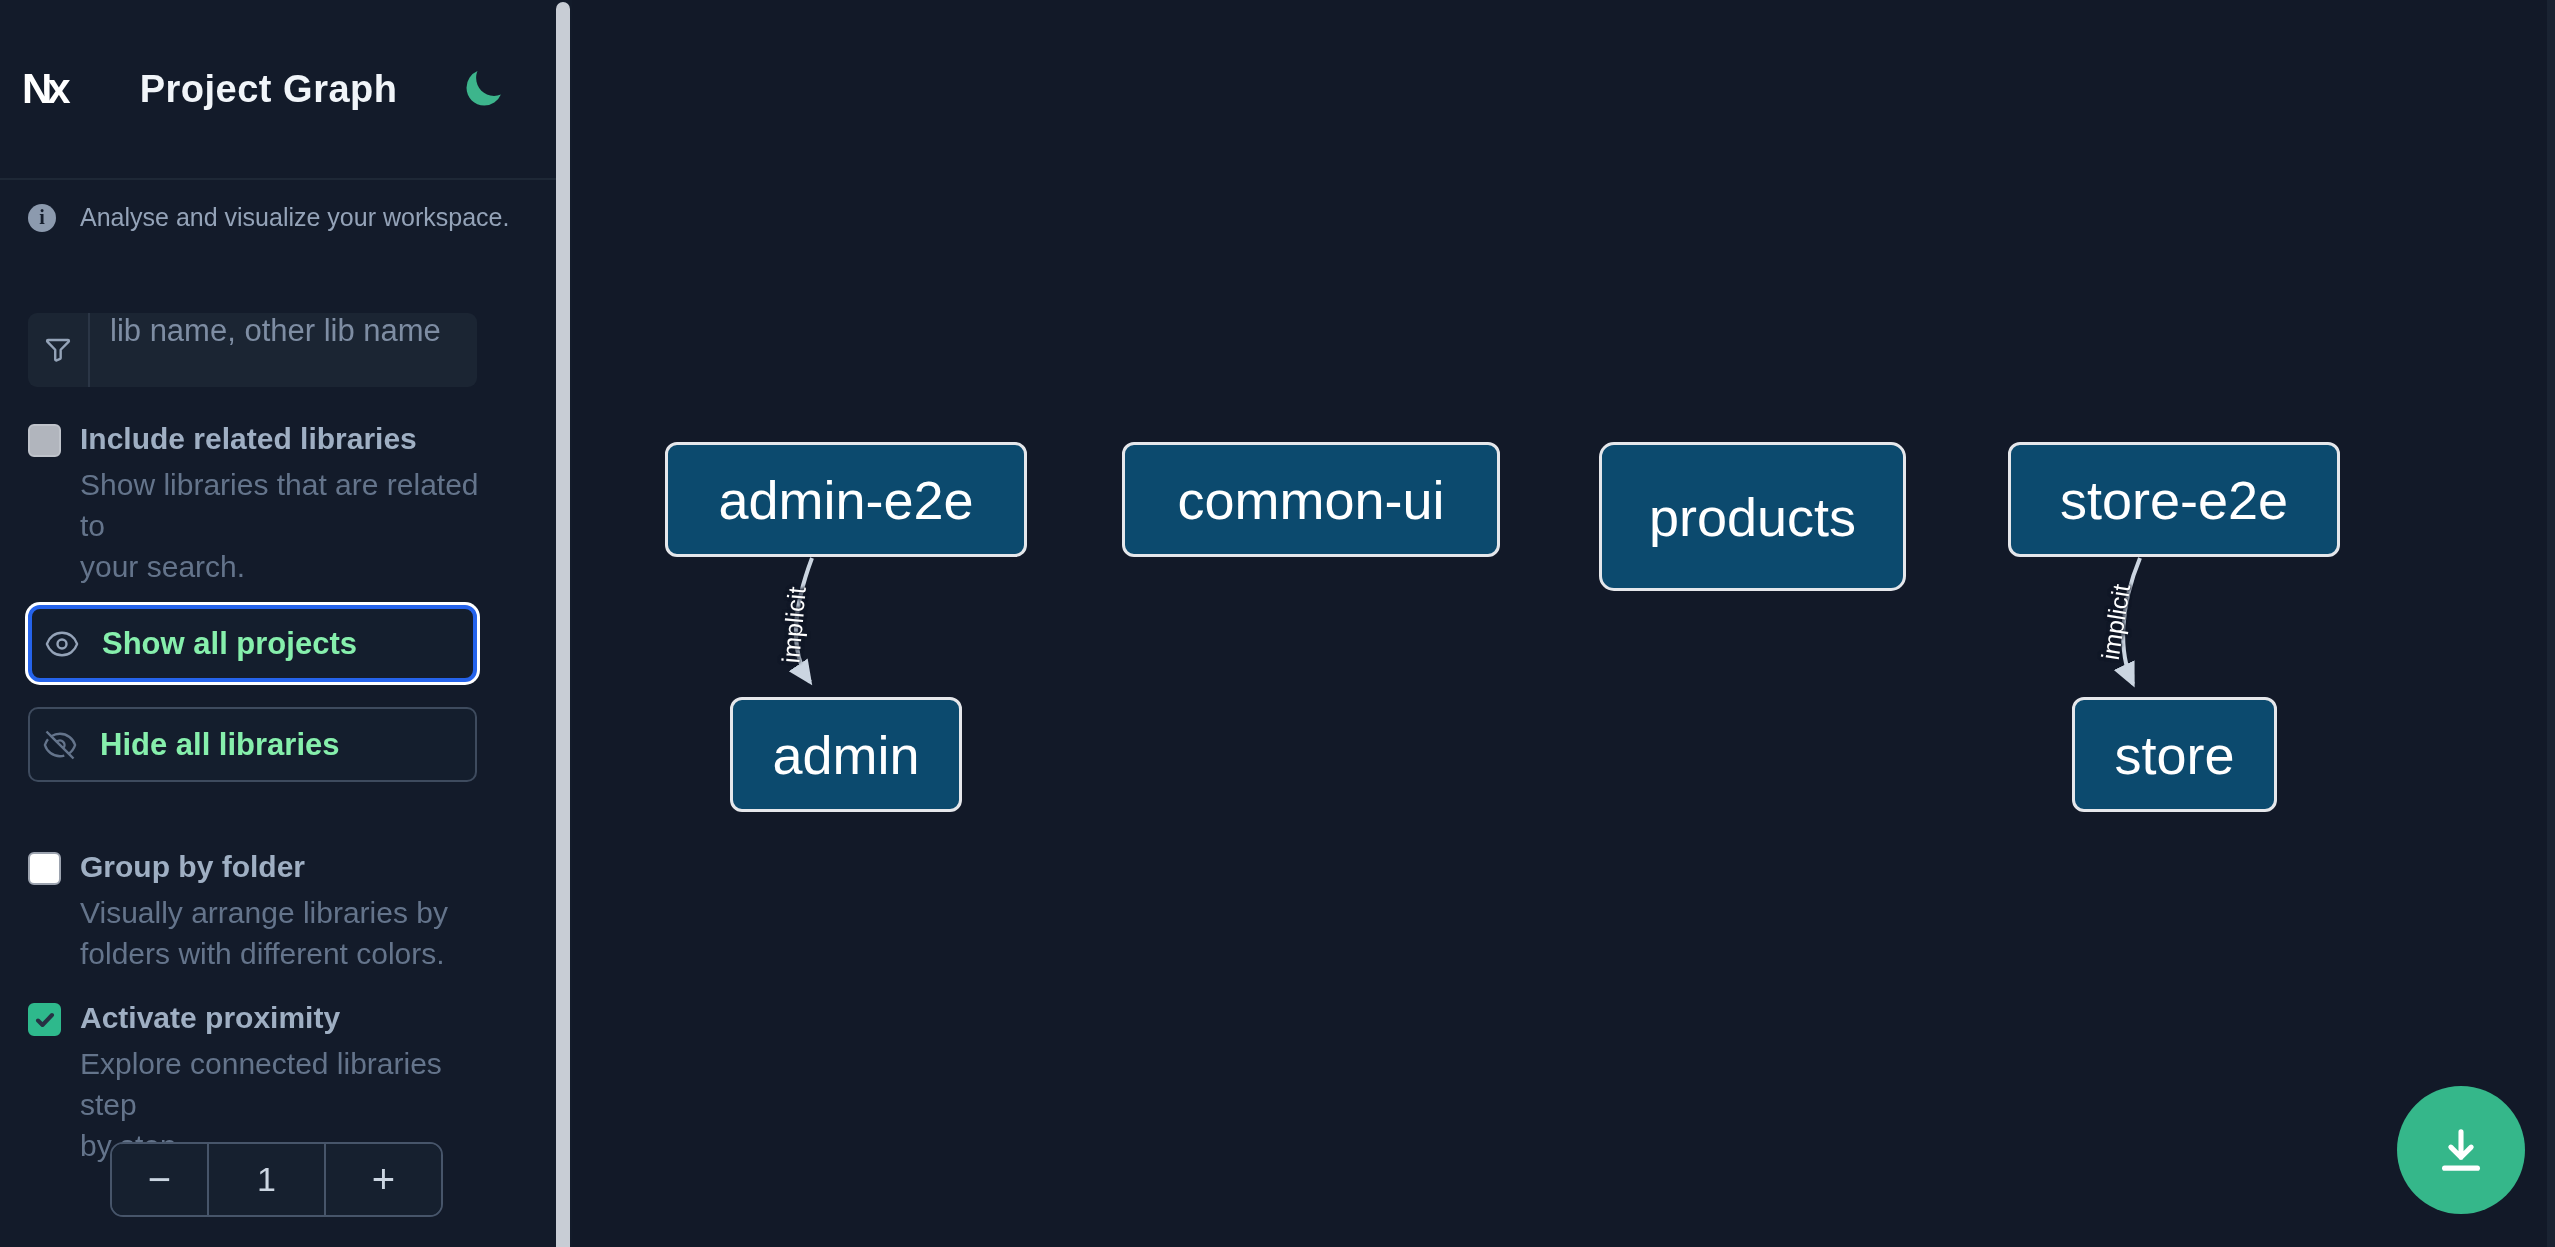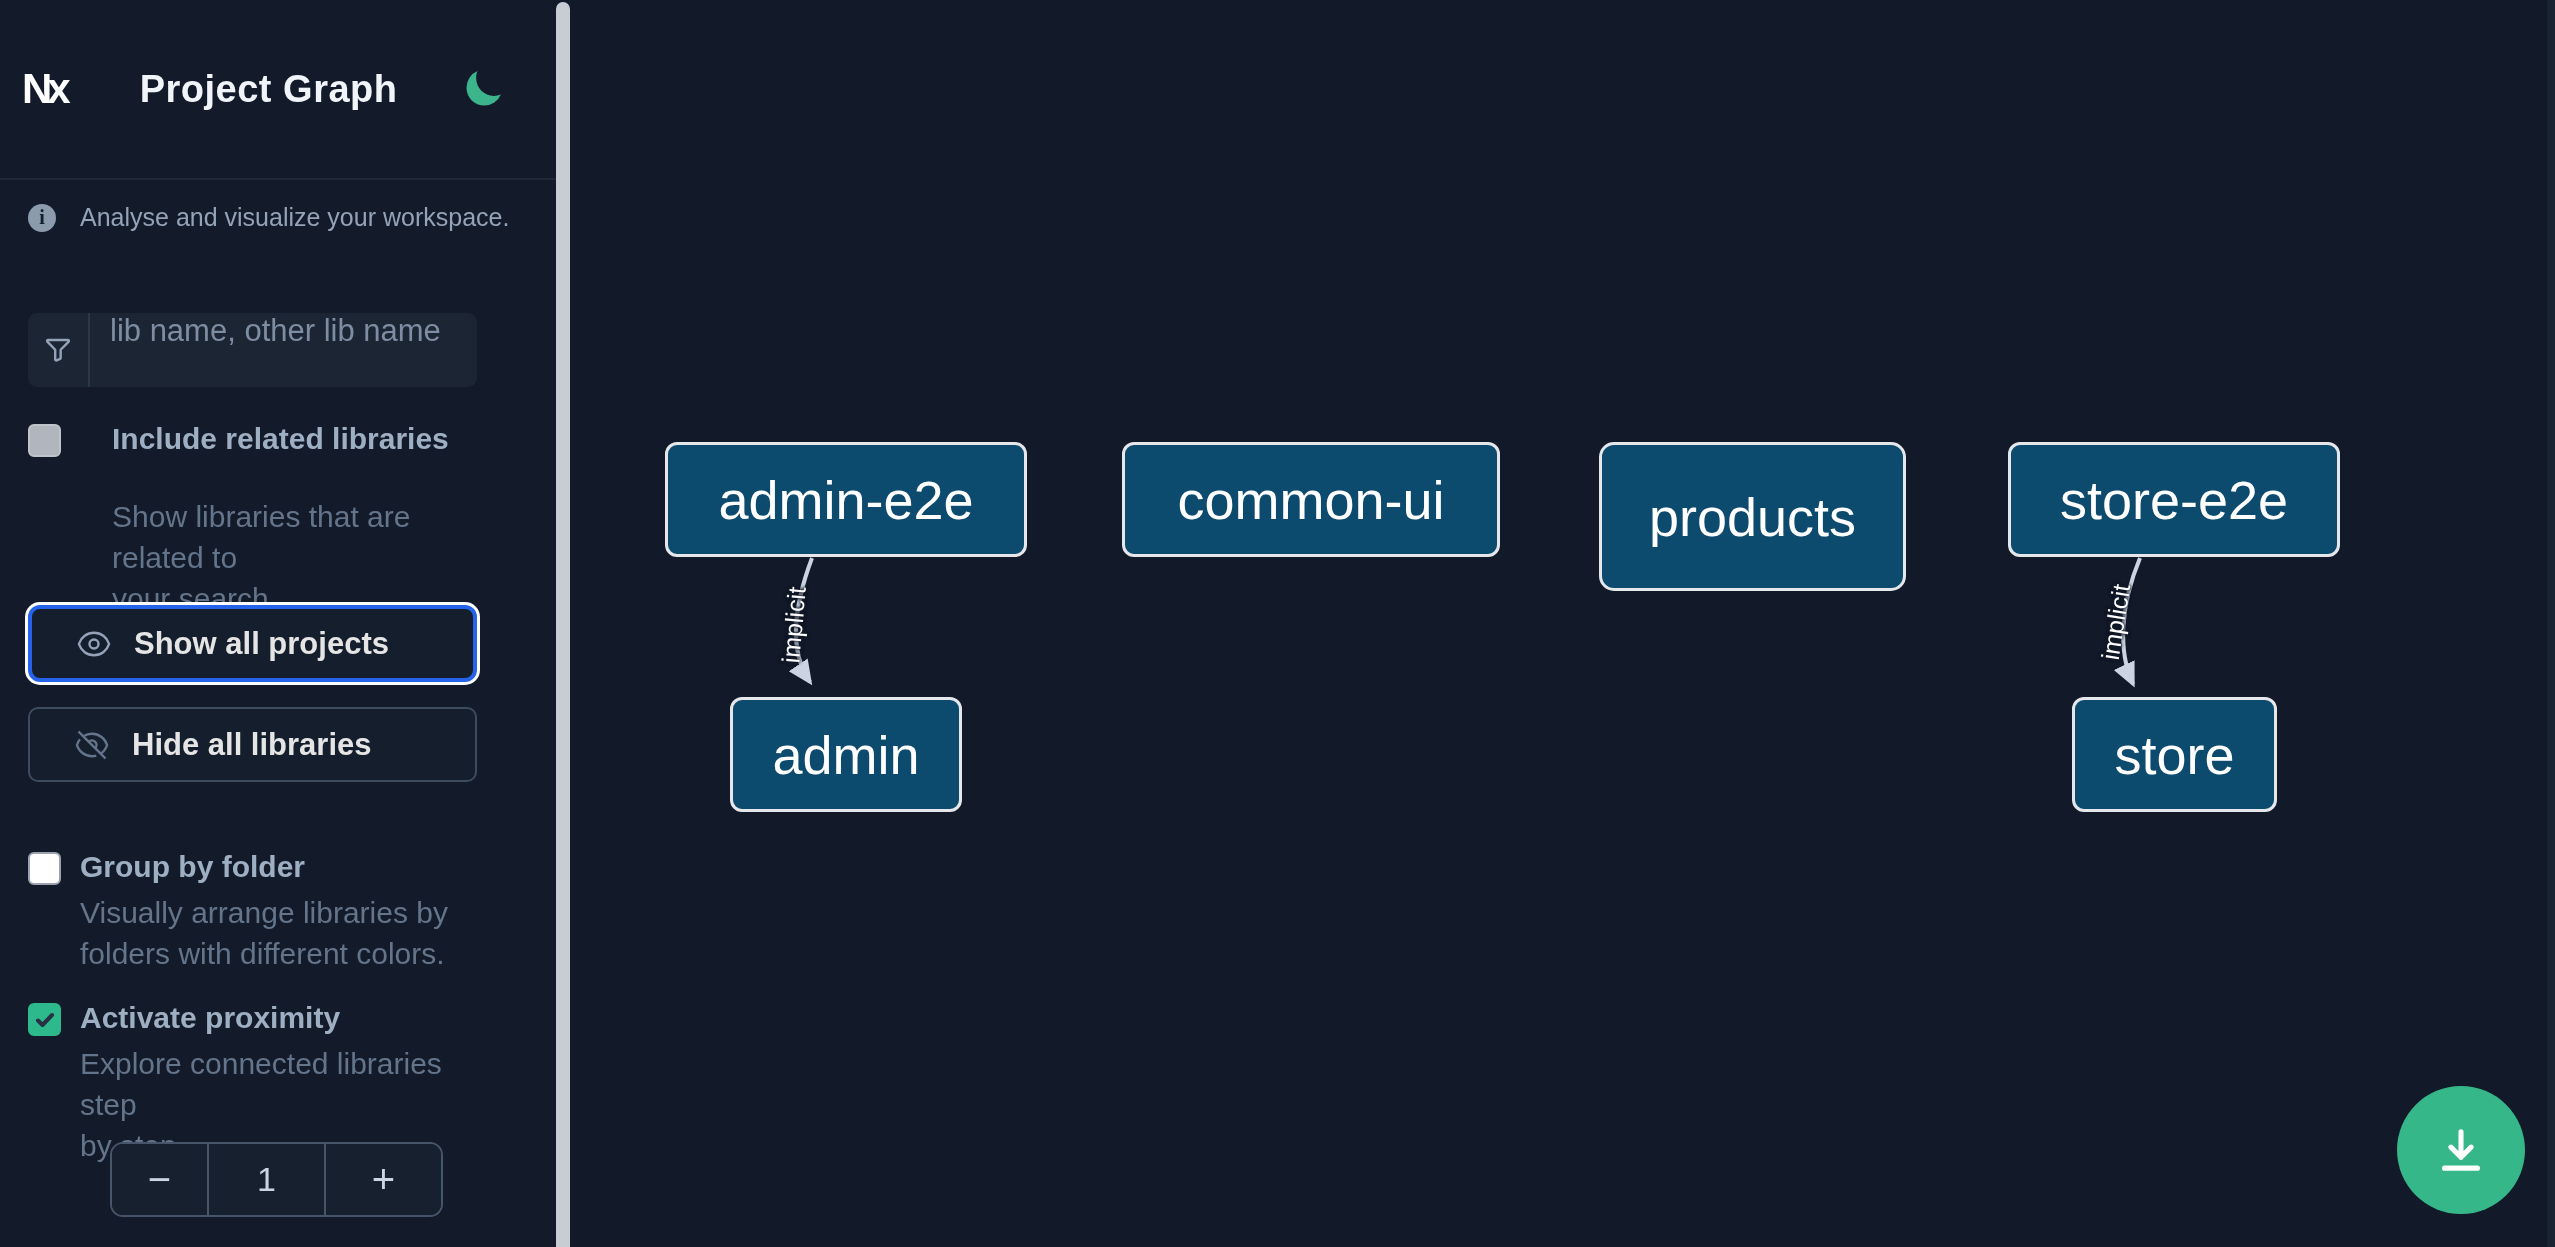--- a/index.html
+++ b/index.html
@@ -63,22 +63,22 @@
   .cb-gray{background:#b1b5bd;border:2px solid #bfc3ca;}
   .cb-white{background:#ffffff;border:2px solid #9ca3af;}
   .cb-green{background:#2eb98c;border:2px solid #2eb98c;display:flex;align-items:center;justify-content:center;}
   .cb-label{color:#9fafc3;font-size:30px;font-weight:700;line-height:36px;}
   .cb-desc{grid-column:2;color:#64748b;font-size:30px;line-height:41px;margin-top:7px;}
   .cb-desc span{display:block;}
   
   .sb-btn{
     position:absolute;left:28px;width:449px;height:75px;
     background:#141e2d;border:2px solid #3e4b5e;border-radius:10px;
-    display:flex;align-items:center;gap:22px;padding-left:44px;box-sizing:border-box;
-    cursor:pointer;color:#e5e5e5;font-size:31px;font-weight:700;
+    display:flex;align-items:center;gap:22px;padding-left:12px;box-sizing:border-box;
+    cursor:pointer;color:#86efac;font-size:31px;font-weight:700;
   }
   .sb-btn.focused{
     border:4px solid #2563eb;box-shadow:0 0 0 3px #ffffff;border-radius:12px;height:77px;
   }
   
   .stepper{
     position:absolute;left:110px;top:1142px;width:333px;height:75px;
     border:2px solid #47556a;border-radius:13px;display:flex;box-sizing:border-box;
     overflow:hidden;
   }
@@ -137,21 +137,21 @@
 
   <div class="filterbox">
     <div class="filter-icon-cell">
       <svg viewBox="0 0 24 24" width="32" height="32" fill="none" stroke="#94a3b8" stroke-width="1.8" stroke-linejoin="round" stroke-linecap="round">
         <path d="M3.8 5.2c0-.4.3-.7.7-.7h15c.4 0 .7.3.7.7 0 .17-.06.34-.17.47L14 11.8v6.2c0 .3-.17.57-.44.68l-2.6 1.1a.75.75 0 01-1.05-.68v-7.3L4 5.67a.75.75 0 01-.2-.47z"></path>
       </svg>
     </div>
     <input type="text" value="" placeholder="lib name, other lib name" style="">
   </div>
 
-  <div class="cb-row" style="top:421px;gap:32px;">
+  <div class="cb-row" style="top:421px;">
     <div class="cb-box cb-gray"></div>
     <div class="cb-label">Include related libraries</div>
     <div class="cb-desc">
       <span>Show libraries that are related to</span>
       <span>your search.</span>
     </div>
   </div>
 
   <button class="sb-btn focused" style="top:605px;">
     <svg viewBox="0 0 24 24" width="36" height="36" fill="none" stroke="#94a3b8" stroke-width="1.6">

